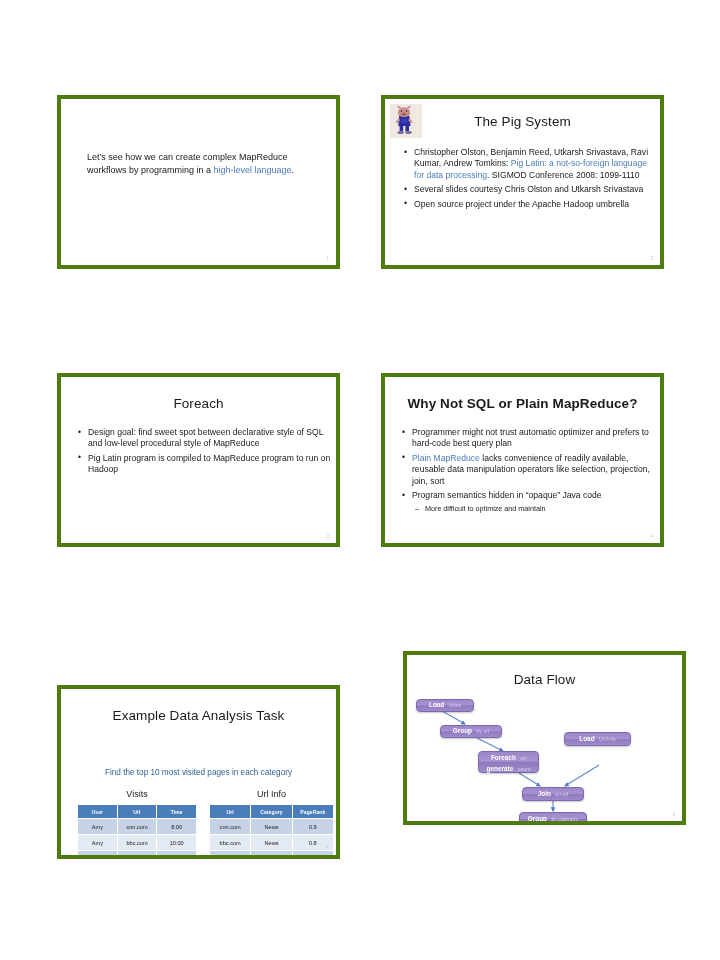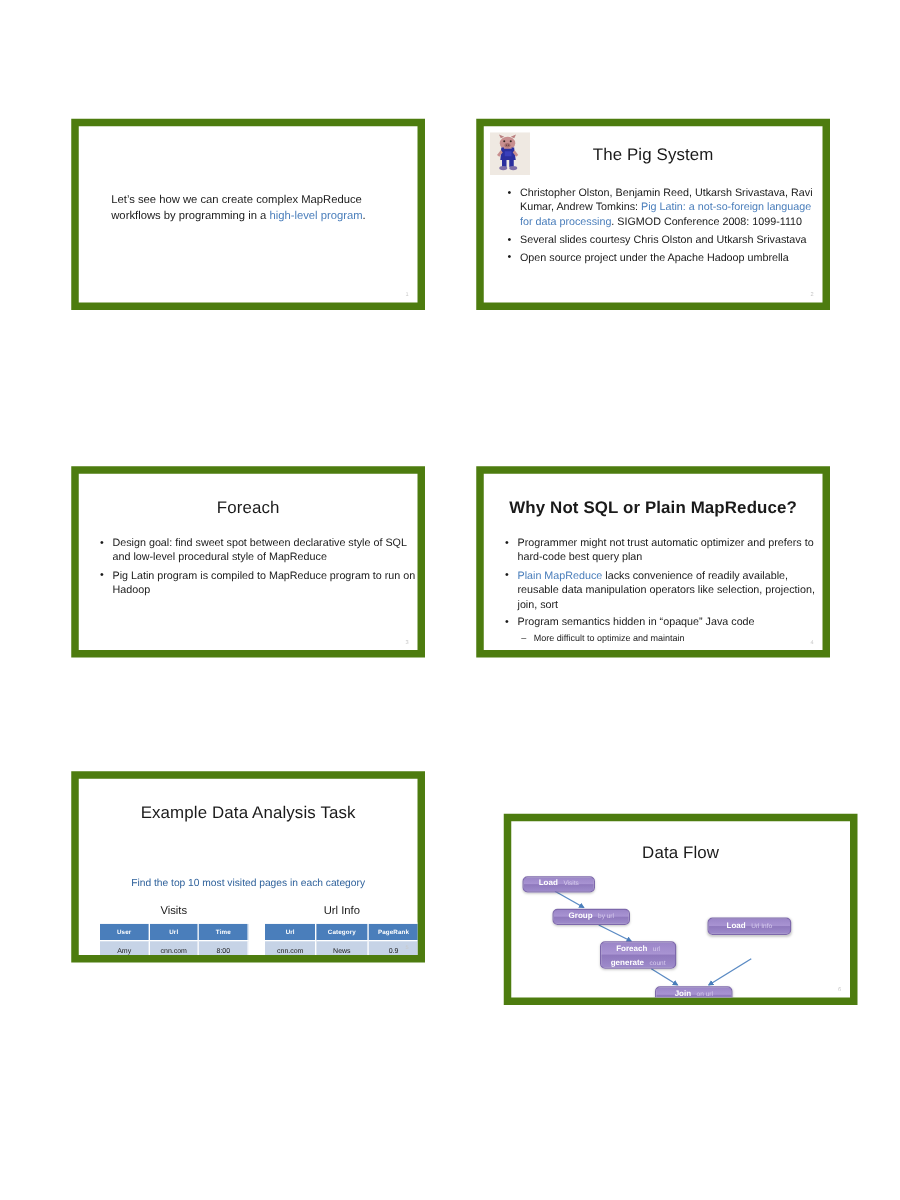--- a/index.html
+++ b/index.html
@@ -5,29 +5,29 @@
   html,body{margin:0;padding:0;}
   body{
     width:720px;height:960px;background:#ffffff;
     font-family:"Liberation Sans", sans-serif;
     -webkit-font-smoothing:antialiased;
   }
   .page{position:relative;width:720px;height:960px;overflow:hidden;}
 
   
   .slide{
-    position:absolute;width:283px;height:153px;
-    background:#ffffff;border:6px solid #4d7c0f;
+    position:absolute;width:283px;height:174px;
+    background:#ffffff;border:4px solid #4d7c0f;
     box-sizing:border-box;overflow:hidden;
   }
   .s1{left:57px;top:95px;}
   .s2{left:381px;top:95px;}
   .s3{left:57px;top:373px;}
   .s4{left:381px;top:373px;}
-  .s5{left:57px;top:617px;text-decoration:underline;}
+  .s5{left:57px;top:685px;text-decoration:underline;}
   .s6{left:403px;top:651px;}
 
   .pagenum{
     position:absolute;right:7px;bottom:4px;
     font-size:4.5px;color:#c9c9c9;letter-spacing:0;
   }
 
   
   .title{
     text-align:center;font-size:13.5px;color:#1a1a1a;
@@ -112,21 +112,21 @@
   .node .arg{font-size:5.2px;font-weight:400;color:#d8cdee;}
   .node.two{flex-direction:column;line-height:8px;}
 </style>
 </head>
 <body>
 
 <div class="page">
 
   <div class="slide s1">
     <div class="body">
-      <p><span>Let’s see how we can create complex MapReduce workflows by programming in a </span><span class="blue">high-level program</span><span>.</span></p>
+      <p><span>Let’s see how we can create complex MapReduce workflows by programming in a </span><span class="blue">high-level language</span><span>.</span></p>
     </div>
     <div class="pagenum">1</div>
   </div>
 
   <div class="slide s2">
     <div class="pig">
       <svg width="32" height="34" viewBox="0 0 32 34" aria-hidden="true">
         <rect x="0" y="0" width="32" height="34" fill="#efe9e2"></rect>
 
         <ellipse cx="14" cy="8.5" rx="6.2" ry="5.2" fill="#c88f8f"></ellipse>

